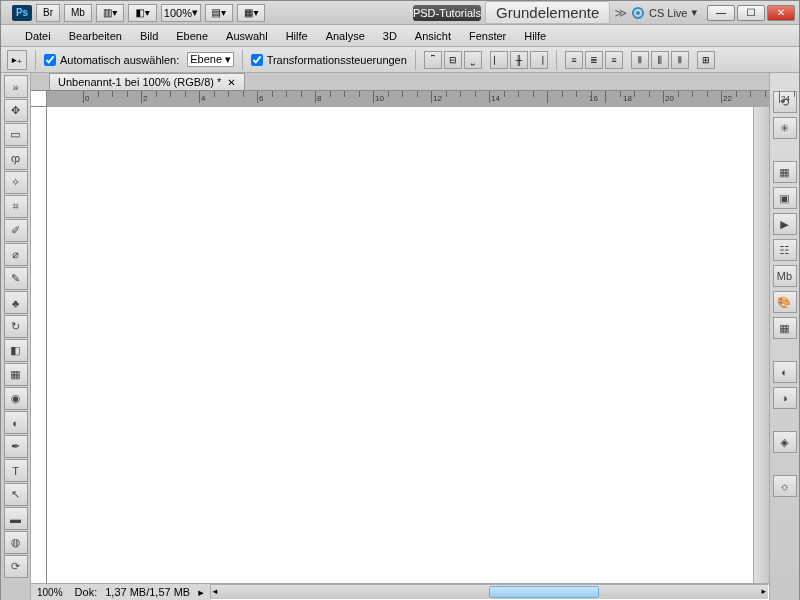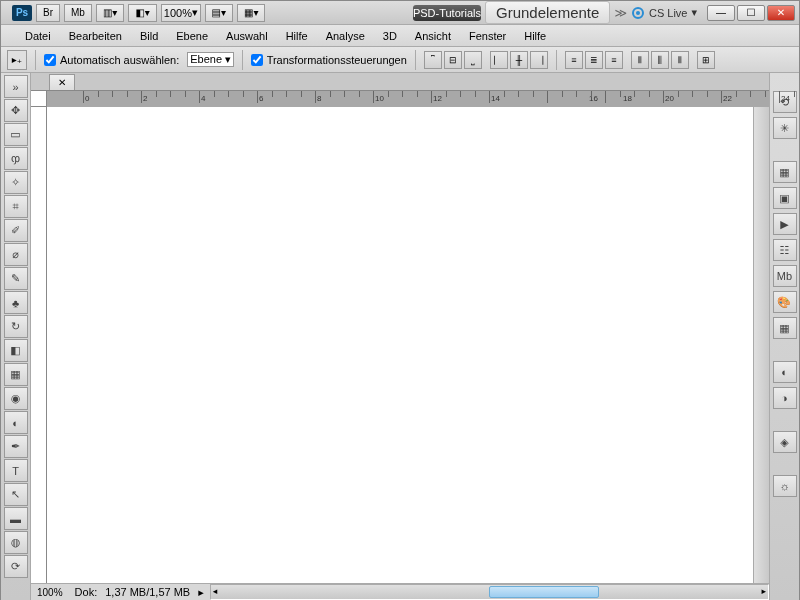--- a/index.html
+++ b/index.html
@@ -160,20 +160,21 @@
       <span class="tool-btn">T</span>
       <span class="tool-btn">↖</span>
       <span class="tool-btn">▬</span>
       <span class="tool-btn">◍</span>
       <span class="tool-btn">⟳</span>
     </div>
 
     <div class="doc-area">
       <div class="doc-tab-row">
         <div class="doc-tab">
+          <span>Unbenannt-1 bei 100% (RGB/8) *</span>
           <span class="doc-close">✕</span>
         </div>
       </div>
       <div style="display:flex;">
         <div style="width:16px;height:16px;background:#fff;border-right:1px solid #888;border-bottom:1px solid #888;"></div>
         <div class="ruler-h" id="ruler-h">
             <div class="tk major" style="left: 20px;"></div>
             <div class="lbl" style="left: 22px;">0</div>
             <div class="tk" style="left: 34.5px;"></div>
             <div class="tk" style="left: 49px;"></div>

